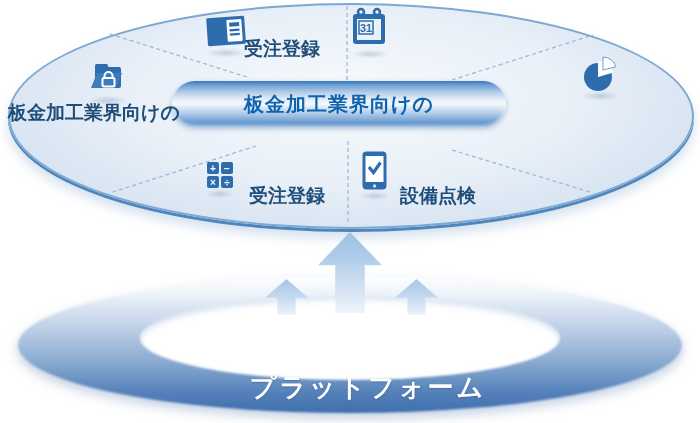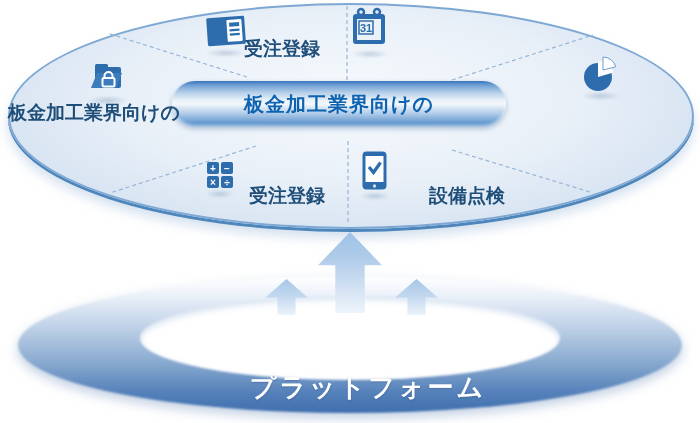--- a/index.html
+++ b/index.html
@@ -138,21 +138,21 @@
   </svg>
   <div class="icon-refl" style="left:581px;top:92px;width:40px;height:8px"></div>
 
   <svg class="icon" style="left:361px;top:150px" width="27" height="44" viewBox="0 0 27 44">
     <rect x="1.5" y="1.5" width="24" height="38" rx="4" fill="#2e6dad"></rect>
     <rect x="4.5" y="6" width="18" height="26" fill="#ffffff"></rect>
     <path d="M8,17 l4.5,5.5 l7,-10" fill="none" stroke="#2e6dad" stroke-width="3.2"></path>
     <circle cx="13.5" cy="36" r="1.7" fill="#cfe0f0"></circle>
   </svg>
   <div class="icon-refl" style="left:360px;top:192px;width:30px;height:8px"></div>
-  <div class="item-label" style="left:426px;top:185px;width:82px">設備点検</div>
+  <div class="item-label" style="left:397px;top:185px;width:82px">設備点検</div>
 
   <svg class="icon" style="left:206px;top:161px" width="28" height="30" viewBox="0 0 28 30">
     <rect x="1" y="1" width="12" height="12" rx="2" fill="#2e6dad"></rect>
     <rect x="15" y="1" width="12" height="12" rx="2" fill="#2e6dad"></rect>
     <rect x="1" y="15" width="12" height="12" rx="2" fill="#2e6dad"></rect>
     <rect x="15" y="15" width="12" height="12" rx="2" fill="#2e6dad"></rect>
     <text x="7" y="10.5" text-anchor="middle" font-size="10" font-weight="bold" fill="#ffffff" font-family="Liberation Sans, sans-serif">+</text>
     <text x="21" y="10.5" text-anchor="middle" font-size="10" font-weight="bold" fill="#ffffff" font-family="Liberation Sans, sans-serif">−</text>
     <text x="7" y="24.5" text-anchor="middle" font-size="10" font-weight="bold" fill="#ffffff" font-family="Liberation Sans, sans-serif">×</text>
     <text x="21" y="24.5" text-anchor="middle" font-size="10" font-weight="bold" fill="#ffffff" font-family="Liberation Sans, sans-serif">÷</text>

